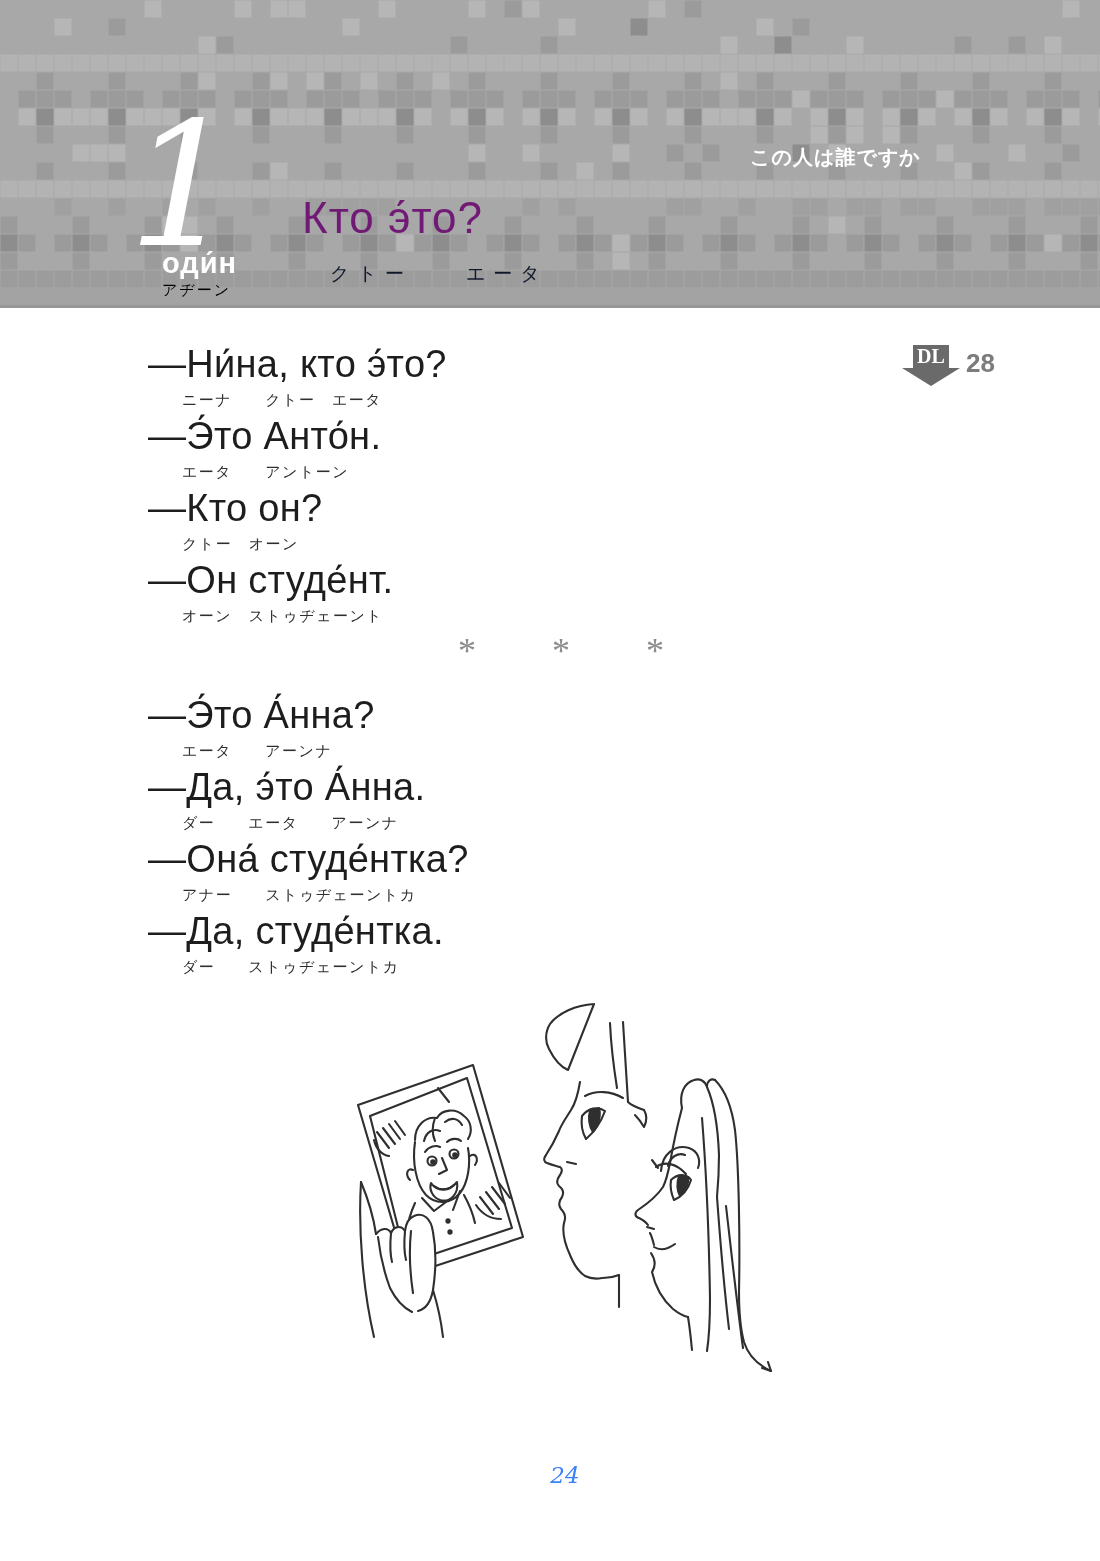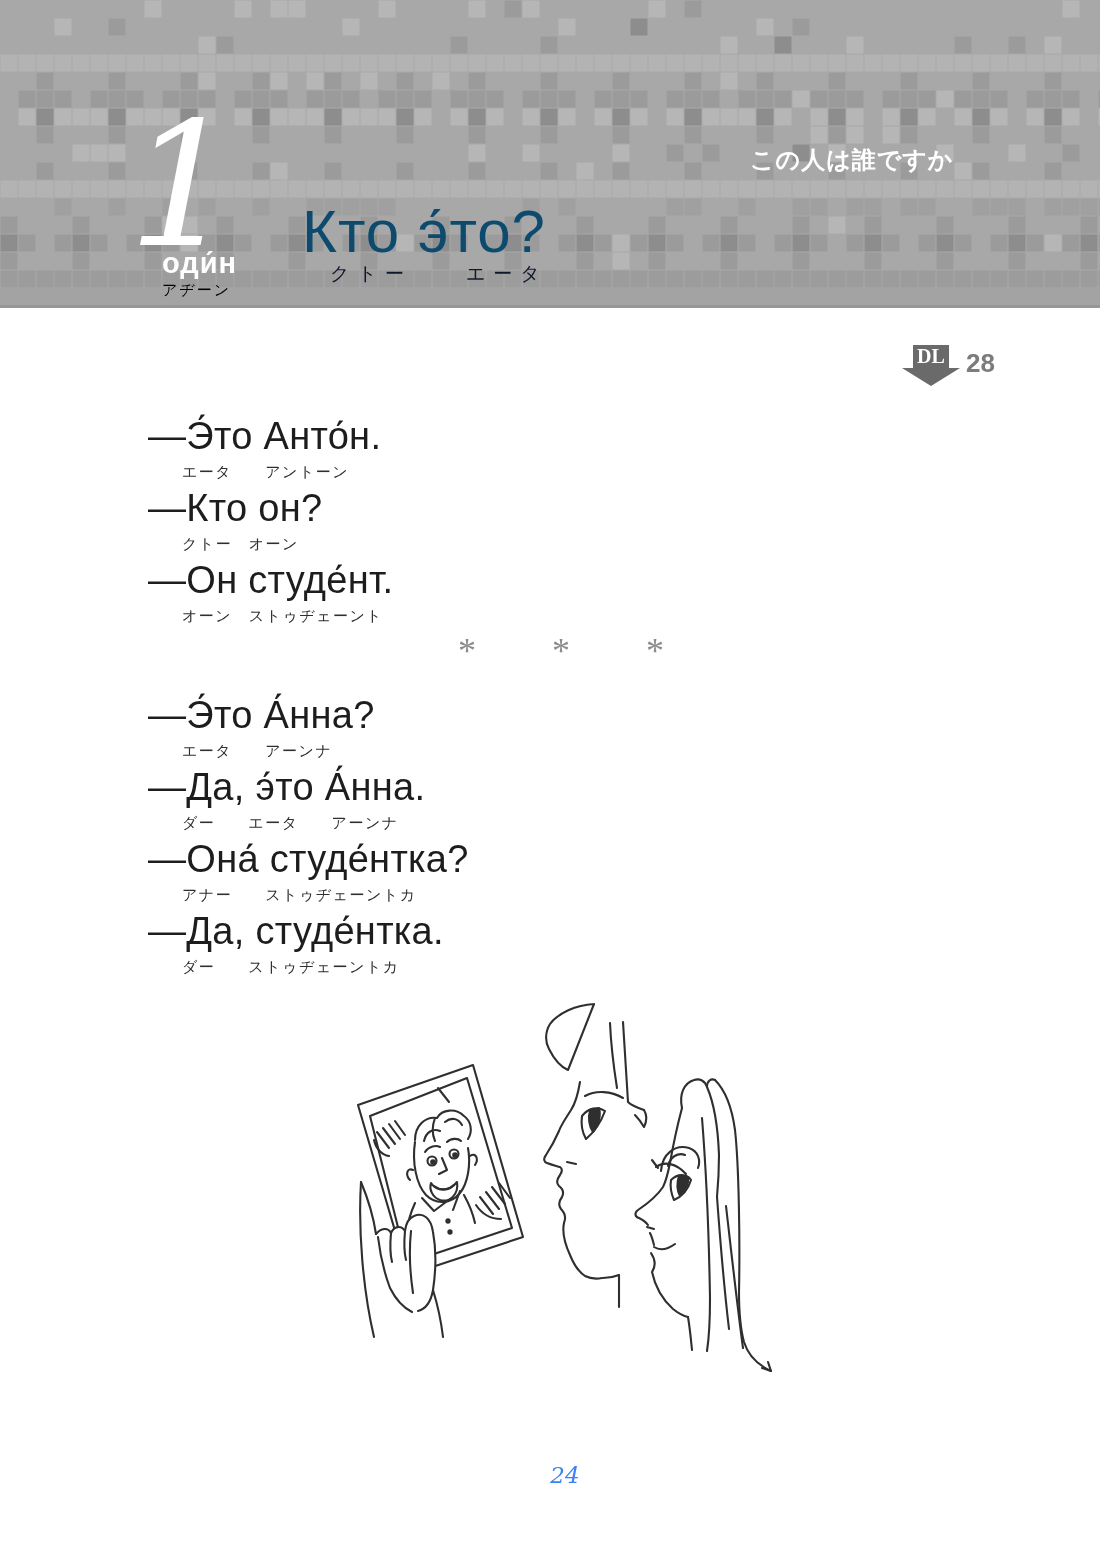--- a/index.html
+++ b/index.html
@@ -5,23 +5,23 @@
   html,body{margin:0;padding:0;background:#ffffff;}
   .page{position:relative;width:1100px;height:1561px;background:#ffffff;overflow:hidden;
         font-family:"Liberation Sans",sans-serif;}
   
   .header{position:absolute;left:0;top:0;width:1100px;height:308px;background:#a8a8a8;overflow:hidden;}
   .mosaic{position:absolute;left:0;top:0;}
   .unit-number{position:absolute;left:128px;top:100px;font-family:"DejaVu Serif",serif;
                font-style:italic;font-size:172px;line-height:1;color:#ffffff;}
   .unit-word{position:absolute;left:162px;top:247px;font-size:29px;font-weight:bold;color:#ffffff;letter-spacing:1px;}
   .unit-ruby{position:absolute;left:162px;top:281px;font-size:15px;color:#000000;letter-spacing:2px;}
-  .chapter-title{position:absolute;left:302px;top:202px;font-size:60px;line-height:1;color:#0c4a6e;letter-spacing:1px;}
+  .chapter-title{position:absolute;left:302px;top:196px;font-size:44px;line-height:1;color:#701a75;letter-spacing:1px;}
   .chapter-ruby{position:absolute;left:330px;top:261px;font-size:19px;color:#0f172a;letter-spacing:8px;white-space:pre;}
-  .lesson-subtitle{position:absolute;left:750px;top:144px;font-size:24px;font-weight:bold;color:#ffffff;letter-spacing:1px;}
+  .lesson-subtitle{position:absolute;left:750px;top:144px;font-size:20px;font-weight:bold;color:#ffffff;letter-spacing:1px;}
   
   .dl{position:absolute;left:902px;top:344px;width:130px;height:48px;}
   .dl .track{position:absolute;left:64px;top:4px;font-size:26px;font-weight:bold;color:#7c7c7c;text-align:center;}
   
   .line{position:absolute;left:148px;}
   .line .ru{font-size:38px;line-height:40px;color:#1d1d1d;letter-spacing:0.3px;}
   .line .ruby{margin:7px 0 0 34px;font-size:15px;color:#2e2e2e;letter-spacing:1.5px;white-space:pre;}
   .separator{position:absolute;left:458px;top:630px;display:flex;gap:76px;
              font-family:"Liberation Serif",serif;font-size:36px;color:#8c8c8c;}
   
@@ -546,20 +546,24 @@
   </div>
 
   <div class="dl">
     <svg width="59" height="43" viewBox="0 0 59 43">
       <polygon points="11,1 47,1 47,24 58,24 29,42 0,24 11,24" fill="#6a6a6a"></polygon>
       <text x="29" y="19" text-anchor="middle" font-family="Liberation Serif, serif" font-weight="bold" font-size="20" fill="#ffffff">DL</text>
     </svg>
     <span class="track">28</span>
   </div>
 
+  <div class="line" style="top:344px">
+    <div class="ru">—Ни́на, кто э́то?</div>
+    <div class="ruby">ニーナ　　クトー　エータ</div>
+  </div>
   <div class="line" style="top:416px">
     <div class="ru">—Э́то Анто́н.</div>
     <div class="ruby">エータ　　アントーン</div>
   </div>
   <div class="line" style="top:488px">
     <div class="ru">—Кто он?</div>
     <div class="ruby">クトー　オーン</div>
   </div>
   <div class="line" style="top:560px">
     <div class="ru">—Он студе́нт.</div>

